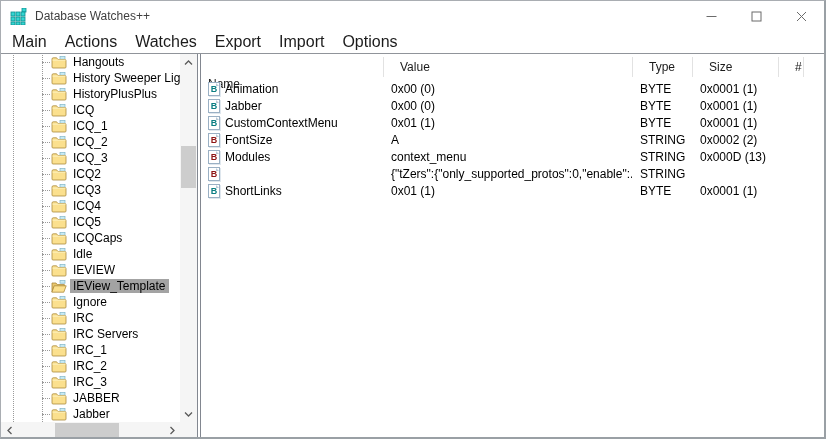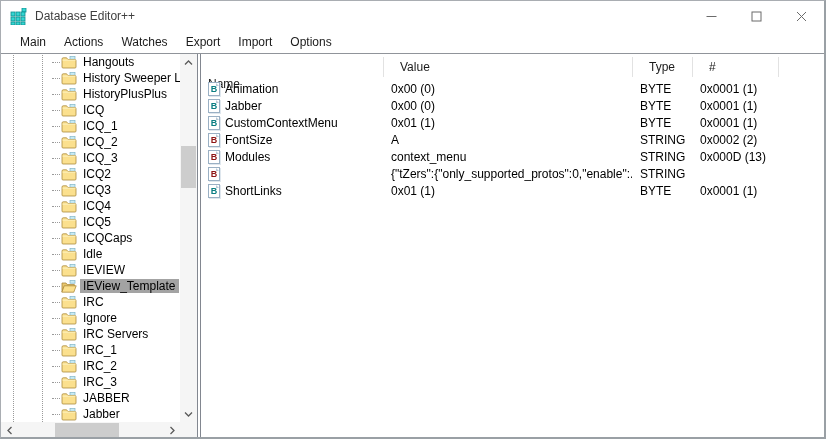--- a/index.html
+++ b/index.html
@@ -5,27 +5,27 @@
   html,body{margin:0;padding:0;background:#e8e8e8;font-family:"Liberation Sans",sans-serif;}
   #window{position:relative;width:826px;height:439px;background:#ffffff;box-sizing:border-box;
           border:1px solid #a9adb2;border-right:2px solid #9aa0a5;border-bottom:2px solid #9aa0a5;overflow:hidden;}
   
   .titlebar{height:30px;display:flex;align-items:center;background:#ffffff;}
   .appicon{margin-left:9px;flex:0 0 auto;}
   .title{margin-left:8px;font-size:12px;color:#3f3f3f;}
   .controls{margin-left:auto;display:flex;height:30px;}
   .ctl{width:45px;height:30px;display:flex;align-items:center;justify-content:center;}
   
-  .menubar{height:22px;display:flex;align-items:center;background:#ffffff;padding-left:10px;font-size:12px;color:#1b1b1b;}
+  .menubar{height:22px;display:flex;align-items:center;background:#ffffff;padding-left:2px;font-size:16px;color:#1b1b1b;}
   .menu-item{padding:3px 9px;cursor:default;}
   
   .content{position:relative;height:385px;border-top:1px solid #90949a;display:flex;background:#ffffff;}
   
   .treepanel{position:relative;flex:0 0 196px;border-right:1px solid #828790;background:#ffffff;overflow:hidden;}
-  .tree-viewport{position:absolute;left:0;top:0;right:17px;bottom:17px;overflow:hidden;padding-left:10px;}
+  .tree-viewport{position:absolute;left:0;top:0;right:17px;bottom:17px;overflow:hidden;}
   .vguide{position:absolute;top:-4px;bottom:0;width:0;border-left:1px dotted #9a9a9a;}
   .g1{left:12px;} .g2{left:41px;}
   .tree-rows{position:relative;}
   .tree-row{height:16px;display:flex;align-items:center;padding-left:41px;white-space:nowrap;}
   .connector{width:8px;border-top:1px dotted #9a9a9a;margin-right:1px;flex:0 0 auto;}
   .folder{width:16px;height:13px;flex:0 0 auto;position:relative;}
   .folder svg{position:absolute;left:0;top:0;}
   .f-open{display:none;}
   .tree-row.selected .f-open{display:block;}
   .tlabel{font-size:12px;color:#000;padding:0 3px;margin-left:3px;line-height:14px;}
@@ -66,21 +66,21 @@
       <rect x="1" y="4" width="4" height="4" fill="#35d6d2" stroke="#0e8f8f" stroke-width="0.8"></rect>
       <rect x="6" y="4" width="4" height="4" fill="#35d6d2" stroke="#0e8f8f" stroke-width="0.8"></rect>
       <rect x="11" y="4" width="4" height="4" fill="#35d6d2" stroke="#0e8f8f" stroke-width="0.8"></rect>
       <rect x="1" y="9" width="4" height="4" fill="#35d6d2" stroke="#0e8f8f" stroke-width="0.8"></rect>
       <rect x="6" y="9" width="4" height="4" fill="#35d6d2" stroke="#0e8f8f" stroke-width="0.8"></rect>
       <rect x="11" y="9" width="4" height="4" fill="#35d6d2" stroke="#0e8f8f" stroke-width="0.8"></rect>
       <rect x="1" y="14" width="4" height="3" fill="#35d6d2" stroke="#0e8f8f" stroke-width="0.8"></rect>
       <rect x="6" y="14" width="4" height="3" fill="#35d6d2" stroke="#0e8f8f" stroke-width="0.8"></rect>
       <rect x="11" y="14" width="4" height="3" fill="#35d6d2" stroke="#0e8f8f" stroke-width="0.8"></rect>
     </svg>
-    <span class="title">Database Editor++</span>
+    <span class="title">Database Watches++</span>
     <div class="controls">
       <div class="ctl">
         <svg width="11" height="11" viewBox="0 0 11 11">
             <line class="ctlglyph" x1="0.5" y1="5.5" x2="10.5" y2="5.5"></line>
           </svg>
       </div>
       <div class="ctl">
         <svg width="11" height="11" viewBox="0 0 11 11">
             <rect class="ctlglyph" x="1" y="1" width="9" height="9"></rect>
           </svg>
@@ -315,34 +315,34 @@
             <div class="tree-row">
               <span class="connector"></span>
               <span class="folder">
                 <svg class="f-closed" width="16" height="13" viewBox="0 0 16 13">
                   <rect x="9" y="0.6" width="5" height="2.6" fill="#c9ecf5" stroke="#7fb4c6" stroke-width="0.7"></rect>
                   <path d="M1 3.2 q0 -1.4 1.2 -1.4 h3.4 l1.3 1.7 h7 q1.1 0 1.1 1.1 v6.4 q0 1 -1 1 H2 q-1 0 -1 -1 z" fill="#fbe08e" stroke="#ab8a3c" stroke-width="0.8"></path>
                   <path d="M1.6 3.6 h12.8 v1.2 H1.6 z" fill="#fdeeb6"></path>
                 </svg>
 
               </span>
+              <span class="tlabel">Ignore</span>
+            </div>
+
+            <div class="tree-row">
+              <span class="connector"></span>
+              <span class="folder">
+                <svg class="f-closed" width="16" height="13" viewBox="0 0 16 13">
+                  <rect x="9" y="0.6" width="5" height="2.6" fill="#c9ecf5" stroke="#7fb4c6" stroke-width="0.7"></rect>
+                  <path d="M1 3.2 q0 -1.4 1.2 -1.4 h3.4 l1.3 1.7 h7 q1.1 0 1.1 1.1 v6.4 q0 1 -1 1 H2 q-1 0 -1 -1 z" fill="#fbe08e" stroke="#ab8a3c" stroke-width="0.8"></path>
+                  <path d="M1.6 3.6 h12.8 v1.2 H1.6 z" fill="#fdeeb6"></path>
+                </svg>
+
+              </span>
               <span class="tlabel">IRC</span>
-            </div>
-
-            <div class="tree-row">
-              <span class="connector"></span>
-              <span class="folder">
-                <svg class="f-closed" width="16" height="13" viewBox="0 0 16 13">
-                  <rect x="9" y="0.6" width="5" height="2.6" fill="#c9ecf5" stroke="#7fb4c6" stroke-width="0.7"></rect>
-                  <path d="M1 3.2 q0 -1.4 1.2 -1.4 h3.4 l1.3 1.7 h7 q1.1 0 1.1 1.1 v6.4 q0 1 -1 1 H2 q-1 0 -1 -1 z" fill="#fbe08e" stroke="#ab8a3c" stroke-width="0.8"></path>
-                  <path d="M1.6 3.6 h12.8 v1.2 H1.6 z" fill="#fdeeb6"></path>
-                </svg>
-
-              </span>
-              <span class="tlabel">Ignore</span>
             </div>
 
             <div class="tree-row">
               <span class="connector"></span>
               <span class="folder">
                 <svg class="f-closed" width="16" height="13" viewBox="0 0 16 13">
                   <rect x="9" y="0.6" width="5" height="2.6" fill="#c9ecf5" stroke="#7fb4c6" stroke-width="0.7"></rect>
                   <path d="M1 3.2 q0 -1.4 1.2 -1.4 h3.4 l1.3 1.7 h7 q1.1 0 1.1 1.1 v6.4 q0 1 -1 1 H2 q-1 0 -1 -1 z" fill="#fbe08e" stroke="#ab8a3c" stroke-width="0.8"></path>
                   <path d="M1.6 3.6 h12.8 v1.2 H1.6 z" fill="#fdeeb6"></path>
                 </svg>
@@ -448,20 +448,21 @@
       <div class="corner"></div>
     </div>
 
     <div class="gap"></div>
 
     <div class="listpanel">
       <div class="lheader">
         <div class="hcell c-name">Name</div>
         <div class="hcell">Value</div>
         <div class="hcell">Type</div>
+        <div class="hcell">Size</div>
         <div class="hcell">#</div>
         <div class="hcell"></div>
       </div>
       <div class="lrows">
 
           <div class="lrow">
             <div class="cell c-name">
               <span class="page">
                 <span class="pletter" style="color: rgb(11, 126, 130);">B</span>
               </span>

